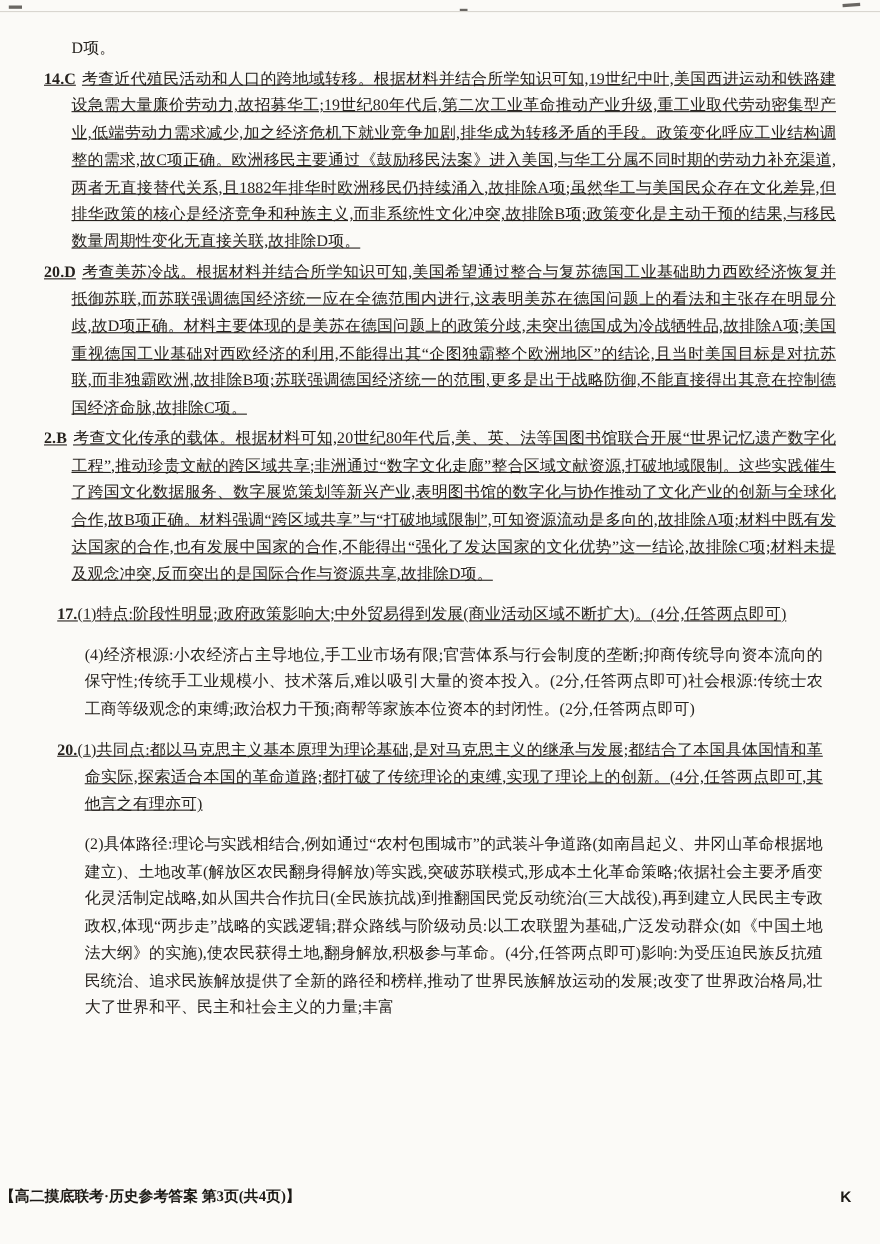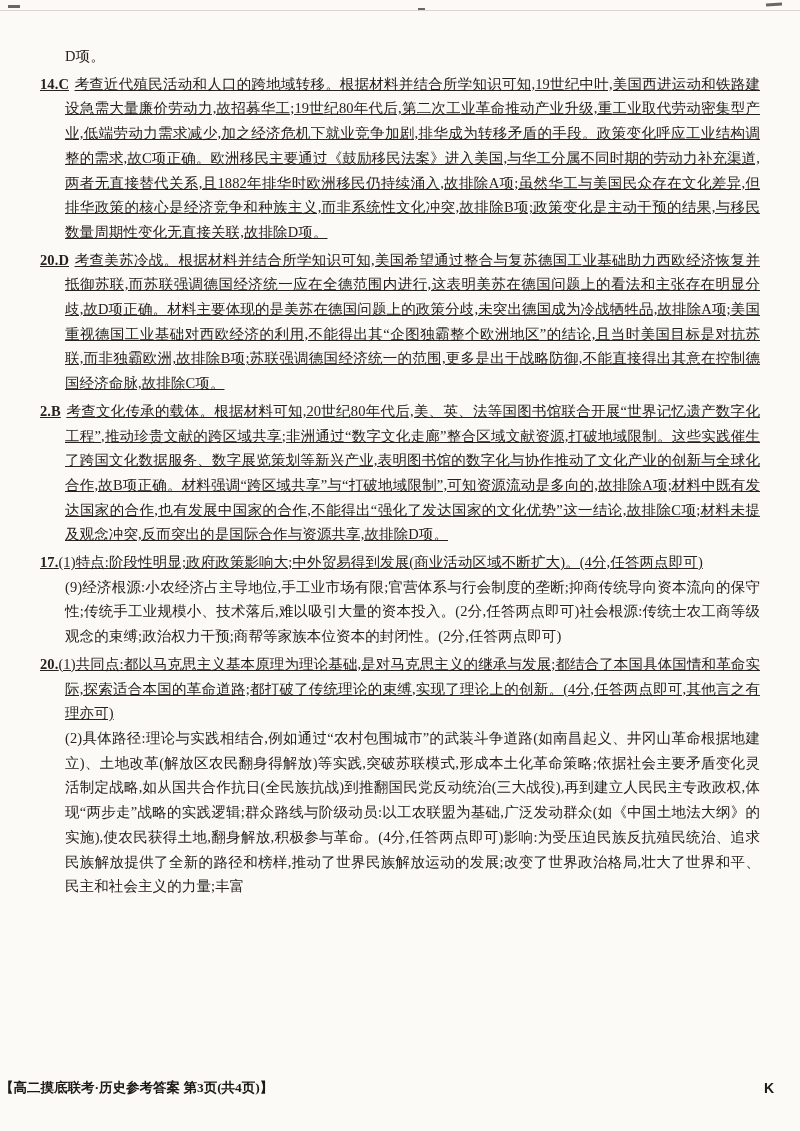--- a/index.html
+++ b/index.html
@@ -18,35 +18,35 @@
     position: absolute; top: 10px; left: 0; right: 0;
     height: 1px; background: #d9d6d0;
   }
   .scan-mark { position: absolute; background: #3a3631; opacity: .75; }
   .scan-mark.m1 { top: 5px; left: 8px;  width: 12px; height: 3px; }
   .scan-mark.m2 { top: 8px; left: 418px; width: 7px; height: 2px; }
   .scan-mark.m3 { top: 3px; left: 766px; width: 16px; height: 3px; transform: rotate(-4deg); }
 
   .content {
     position: absolute;
-    top: 44px; left: 40px; right: 40px;
+    top: 32px; left: 40px; right: 40px;
     font-size: 14.5px;
     line-height: 24.7px;
     text-align: justify;
     letter-spacing: 0.1px;
   }
 
   .para { margin: 0 0 3px 0; }
   
   .hang { padding-left: 25px; text-indent: -25px; text-decoration: underline; }
   
   .sub  { padding-left: 25px; text-indent: 0; }
 
   .item { margin: 0 0 3px 0; }
-  .item .para { margin: 0; }
+  .item .para { margin: 12px; }
 
   .qlabel { font-weight: bold; margin-right: .38em; }
   .qlabel.tight { margin-right: 0; }
 
   .pagefoot {
     position: absolute;
     left: 0; right: 0; bottom: 34px;
     font-size: 13.5px;
     font-weight: bold;
     color: #1c1915;
@@ -72,21 +72,21 @@
   <p class="para sub">D项。</p>
 
   <p class="para hang"><span class="qlabel">14.C</span><span>考查近代殖民活动和人口的跨地域转移。根据材料并结合所学知识可知,19世纪中叶,美国西进运动和铁路建设急需大量廉价劳动力,故招募华工;19世纪80年代后,第二次工业革命推动产业升级,重工业取代劳动密集型产业,低端劳动力需求减少,加之经济危机下就业竞争加剧,排华成为转移矛盾的手段。政策变化呼应工业结构调整的需求,故C项正确。欧洲移民主要通过《鼓励移民法案》进入美国,与华工分属不同时期的劳动力补充渠道,两者无直接替代关系,且1882年排华时欧洲移民仍持续涌入,故排除A项;虽然华工与美国民众存在文化差异,但排华政策的核心是经济竞争和种族主义,而非系统性文化冲突,故排除B项;政策变化是主动干预的结果,与移民数量周期性变化无直接关联,故排除D项。</span></p>
 
   <p class="para hang"><span class="qlabel">20.D</span><span>考查美苏冷战。根据材料并结合所学知识可知,美国希望通过整合与复苏德国工业基础助力西欧经济恢复并抵御苏联,而苏联强调德国经济统一应在全德范围内进行,这表明美苏在德国问题上的看法和主张存在明显分歧,故D项正确。材料主要体现的是美苏在德国问题上的政策分歧,未突出德国成为冷战牺牲品,故排除A项;美国重视德国工业基础对西欧经济的利用,不能得出其“企图独霸整个欧洲地区”的结论,且当时美国目标是对抗苏联,而非独霸欧洲,故排除B项;苏联强调德国经济统一的范围,更多是出于战略防御,不能直接得出其意在控制德国经济命脉,故排除C项。</span></p>
 
   <p class="para hang"><span class="qlabel">2.B</span><span>考查文化传承的载体。根据材料可知,20世纪80年代后,美、英、法等国图书馆联合开展“世界记忆遗产数字化工程”,推动珍贵文献的跨区域共享;非洲通过“数字文化走廊”整合区域文献资源,打破地域限制。这些实践催生了跨国文化数据服务、数字展览策划等新兴产业,表明图书馆的数字化与协作推动了文化产业的创新与全球化合作,故B项正确。材料强调“跨区域共享”与“打破地域限制”,可知资源流动是多向的,故排除A项;材料中既有发达国家的合作,也有发展中国家的合作,不能得出“强化了发达国家的文化优势”这一结论,故排除C项;材料未提及观念冲突,反而突出的是国际合作与资源共享,故排除D项。</span></p>
 
   <div class="item">
     <p class="para hang"><span class="qlabel tight">17.</span><span>(1)特点:阶段性明显;政府政策影响大;中外贸易得到发展(商业活动区域不断扩大)。(4分,任答两点即可)</span></p>
-    <p class="para sub">(9)经济根源:小农经济占主导地位,手工业市场有限;官营体系与行会制度的垄断;抑商传统导向资本流向的保守性;传统手工业规模小、技术落后,难以吸引大量的资本投入。(2分,任答两点即可)社会根源:传统士农工商等级观念的束缚;政治权力干预;商帮等家族本位资本的封闭性。(2分,任答两点即可)</p>
+    <p class="para sub">(4)经济根源:小农经济占主导地位,手工业市场有限;官营体系与行会制度的垄断;抑商传统导向资本流向的保守性;传统手工业规模小、技术落后,难以吸引大量的资本投入。(2分,任答两点即可)社会根源:传统士农工商等级观念的束缚;政治权力干预;商帮等家族本位资本的封闭性。(2分,任答两点即可)</p>
   </div>
 
   <div class="item">
     <p class="para hang"><span class="qlabel tight">20.</span><span>(1)共同点:都以马克思主义基本原理为理论基础,是对马克思主义的继承与发展;都结合了本国具体国情和革命实际,探索适合本国的革命道路;都打破了传统理论的束缚,实现了理论上的创新。(4分,任答两点即可,其他言之有理亦可)</span></p>
     <p class="para sub">(2)具体路径:理论与实践相结合,例如通过“农村包围城市”的武装斗争道路(如南昌起义、井冈山革命根据地建立)、土地改革(解放区农民翻身得解放)等实践,突破苏联模式,形成本土化革命策略;依据社会主要矛盾变化灵活制定战略,如从国共合作抗日(全民族抗战)到推翻国民党反动统治(三大战役),再到建立人民民主专政政权,体现“两步走”战略的实践逻辑;群众路线与阶级动员:以工农联盟为基础,广泛发动群众(如《中国土地法大纲》的实施),使农民获得土地,翻身解放,积极参与革命。(4分,任答两点即可)影响:为受压迫民族反抗殖民统治、追求民族解放提供了全新的路径和榜样,推动了世界民族解放运动的发展;改变了世界政治格局,壮大了世界和平、民主和社会主义的力量;丰富</p>
   </div>
 
 </main>
 
 <footer class="pagefoot">

